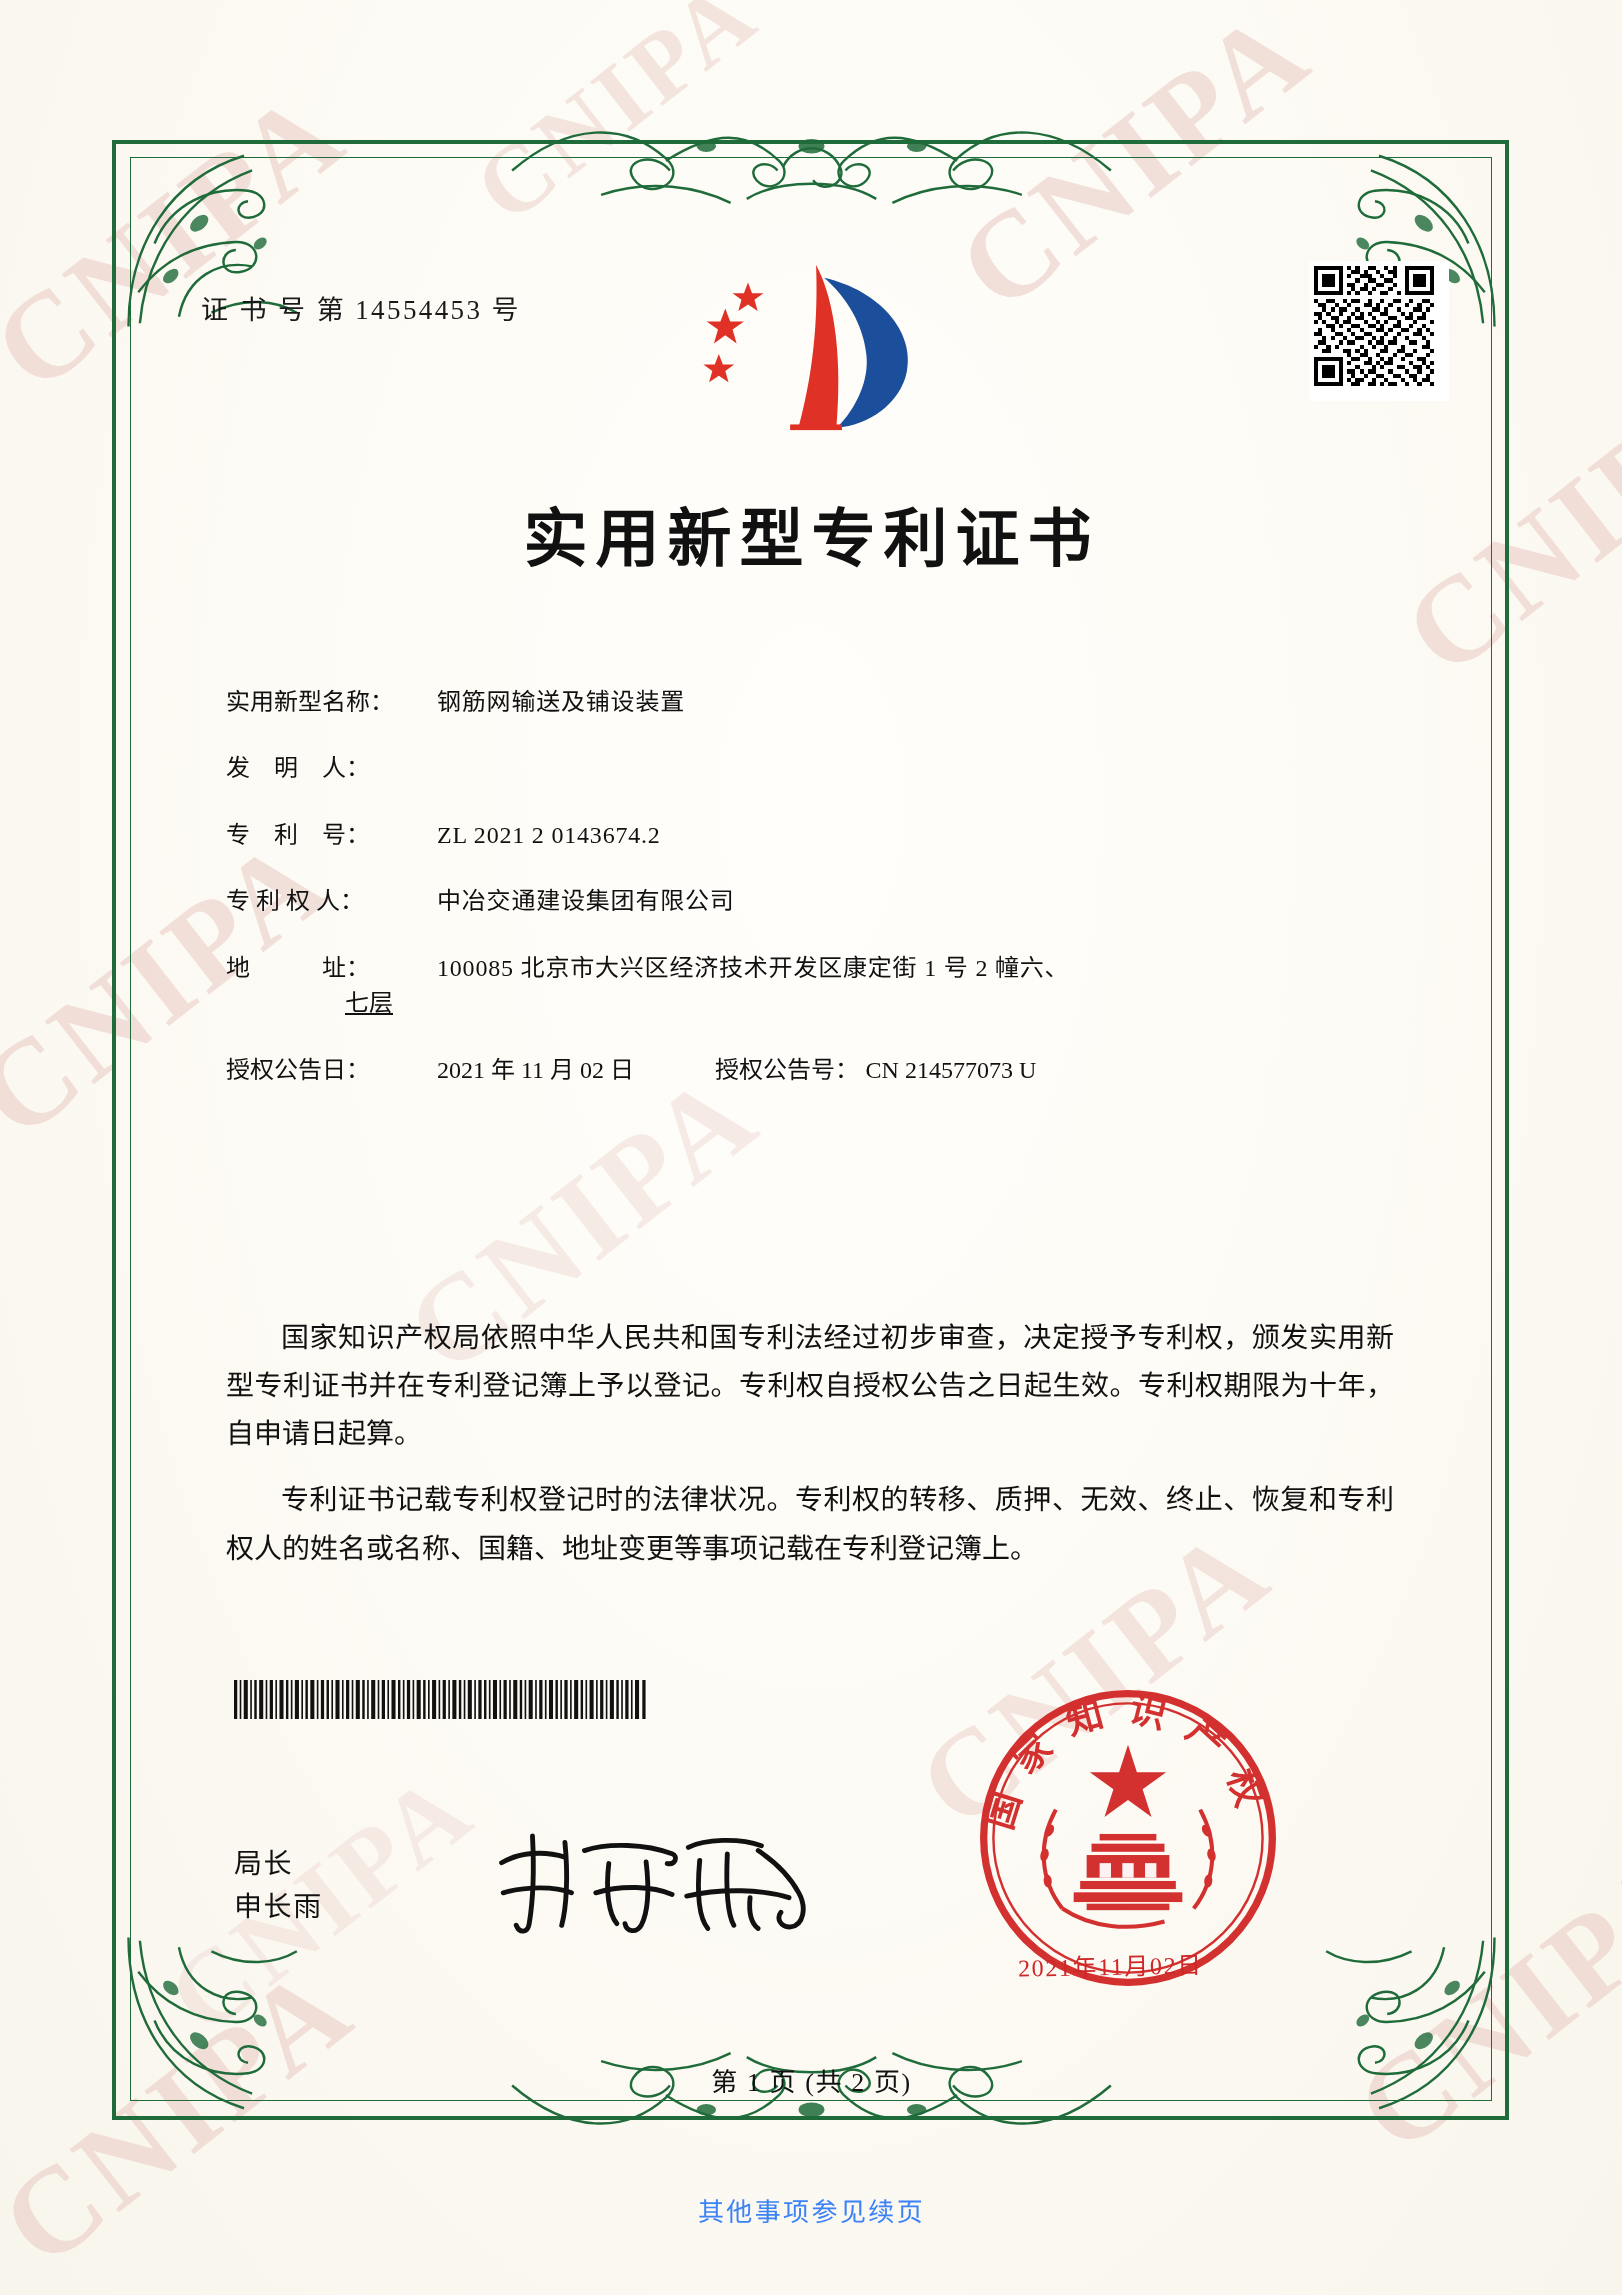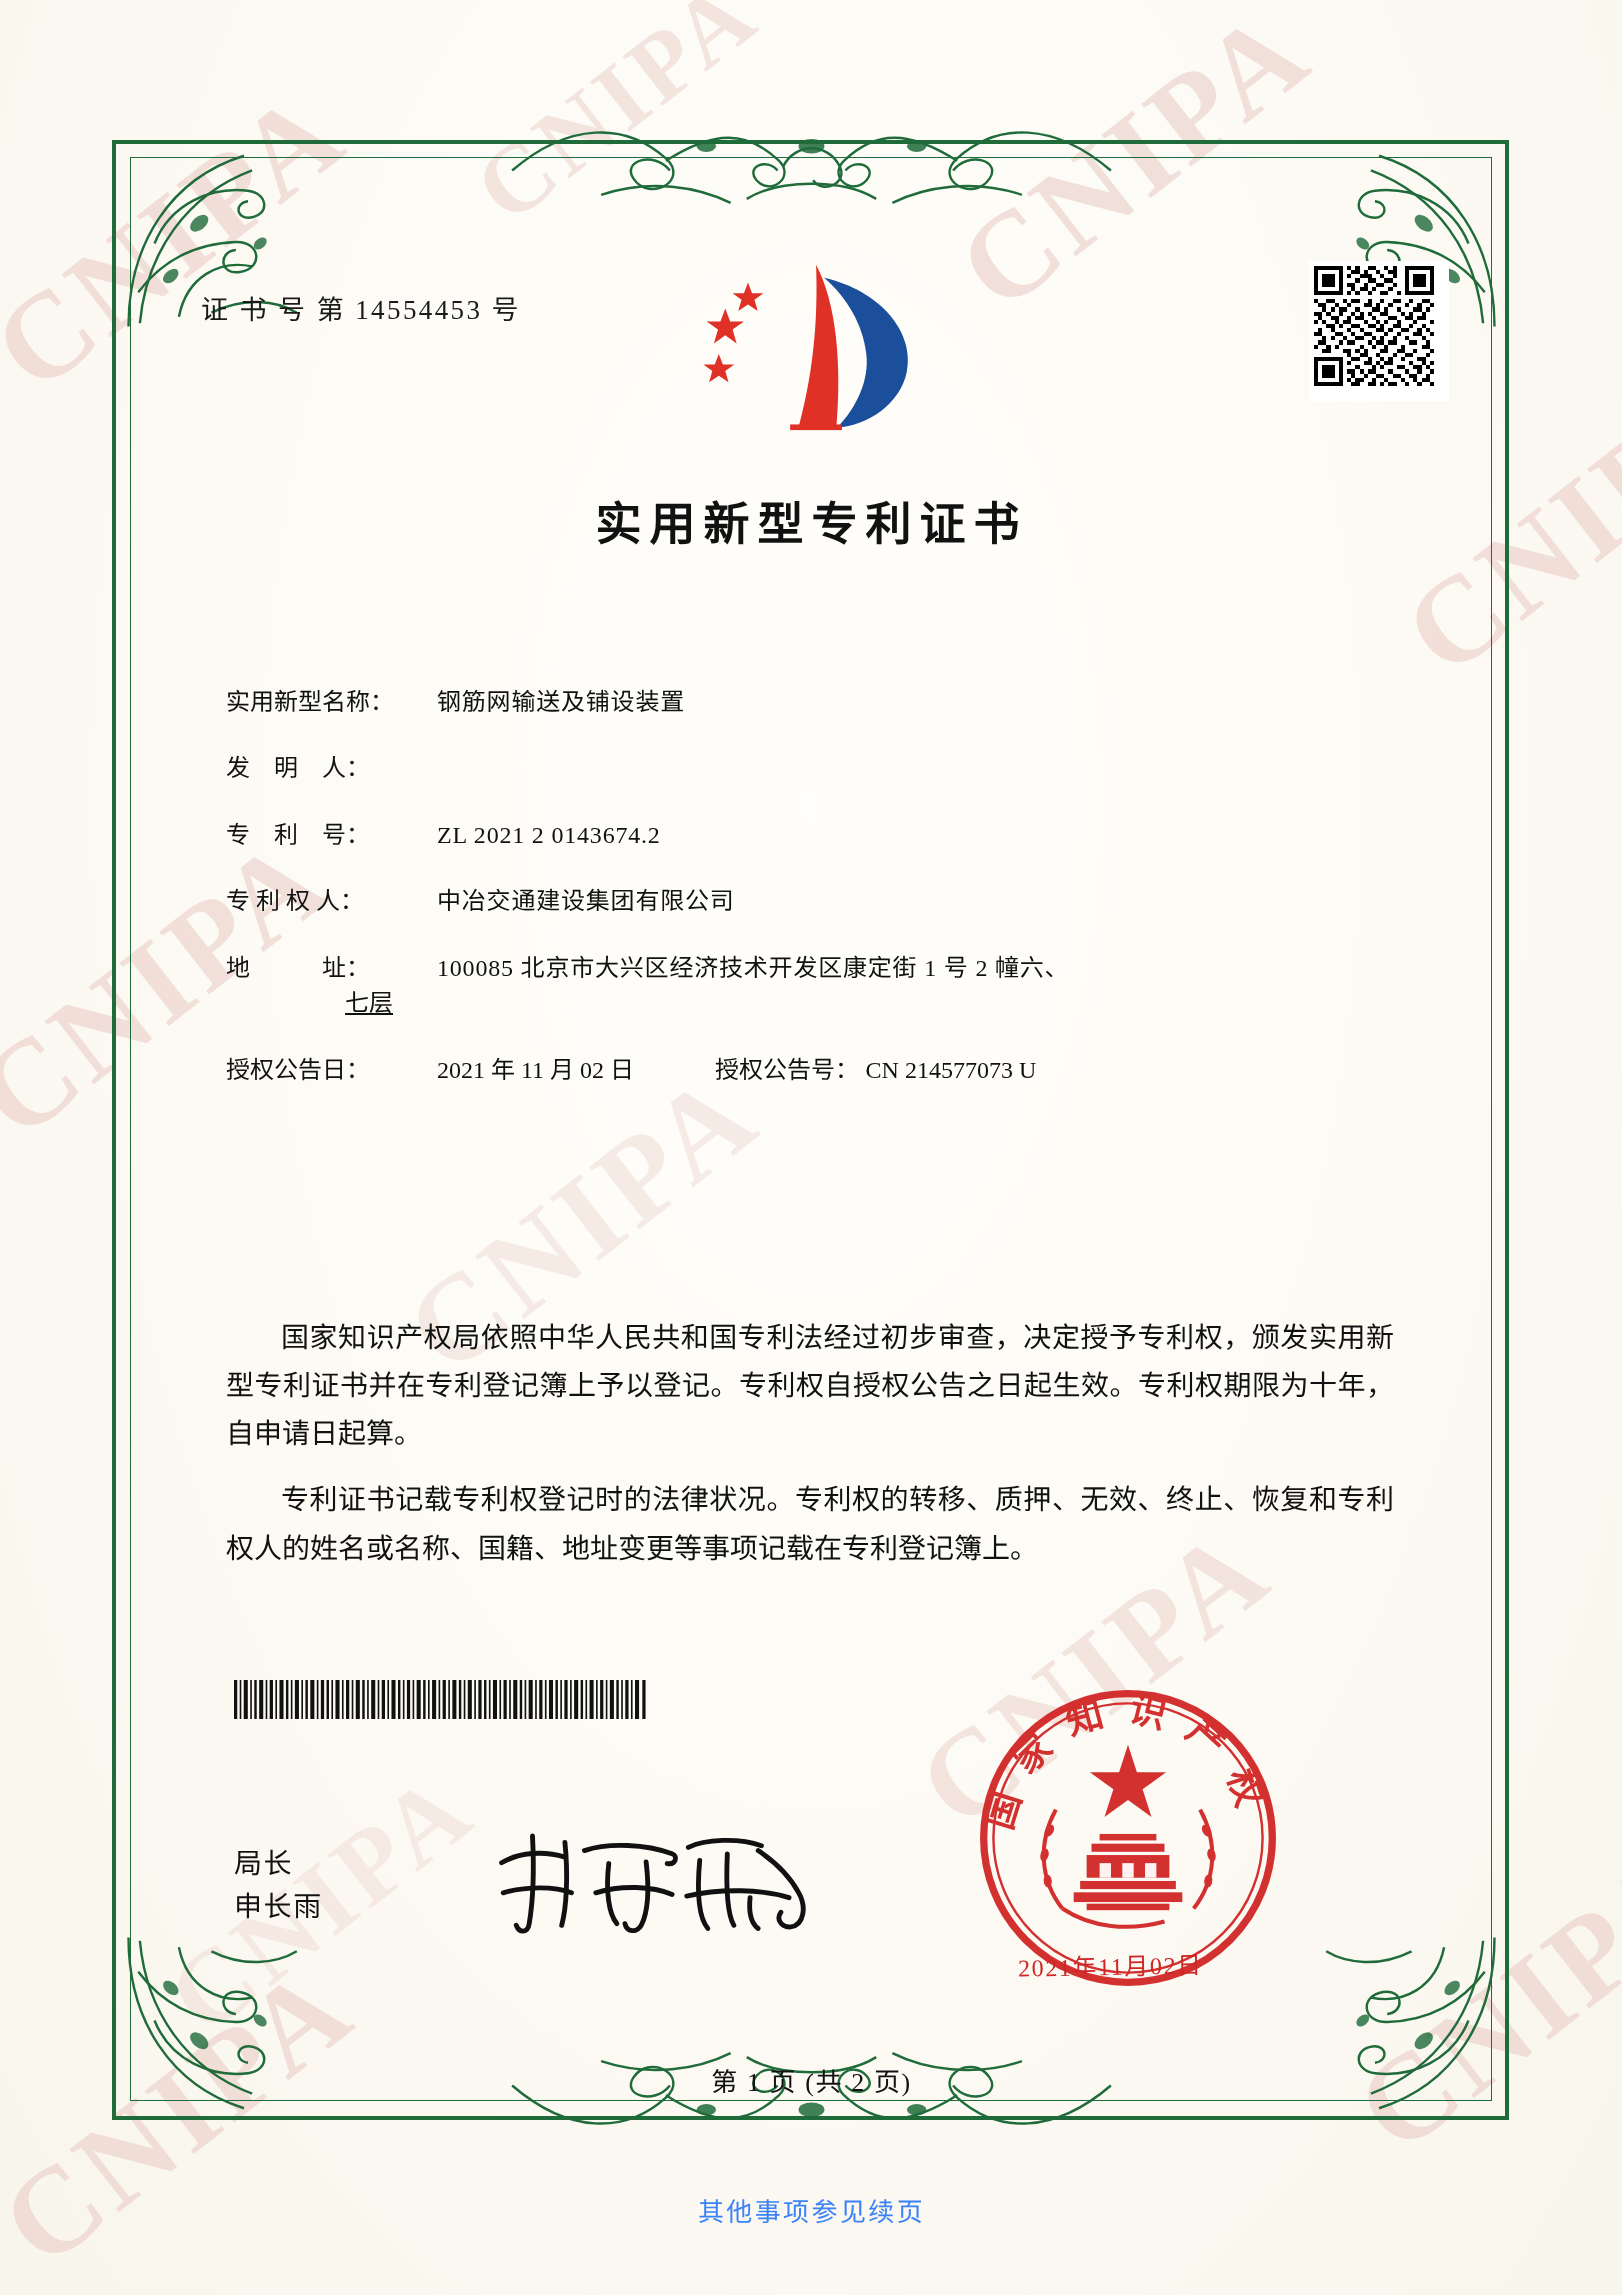--- a/index.html
+++ b/index.html
@@ -98,21 +98,21 @@
     top: 258px;
     width: 235px;
     height: 187px;
   }
   .title {
     position: absolute;
     left: 0;
     right: 0;
     top: 487px;
     text-align: center;
-    font-size: 46px;
+    font-size: 64px;
     font-weight: 700;
     letter-spacing: 8px;
     color: #111;
     font-family: "DejaVu Serif", "Liberation Serif", serif;
   }
 
   
   .fields {
     position: absolute;
     left: 226px;

